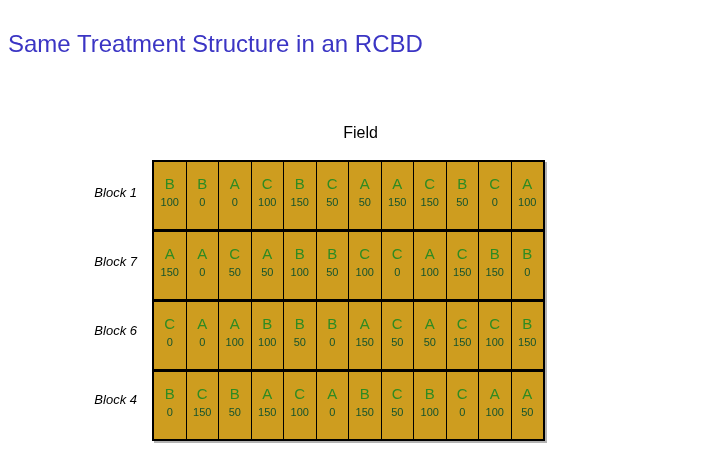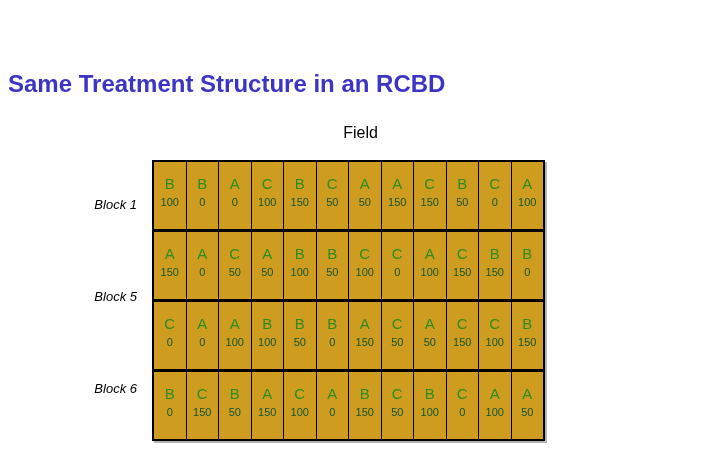--- a/index.html
+++ b/index.html
@@ -2,21 +2,21 @@
 <html><head>
 <meta charset="utf-8">
 <style>
   html, body { margin:0; padding:0; background:#ffffff; }
   .canvas {
     position:relative; width:706px; height:464px; background:#ffffff;
     font-family:"Liberation Sans", sans-serif; overflow:hidden;
   }
   .slide-title {
     position:absolute; left:8px; top:30px;
-    font-size:24px; font-weight:bold; color:#3B35C4; white-space:nowrap;margin-top:40px;
+    font-size:24px; font-weight:normal; color:#3B35C4; white-space:nowrap;
   }
   .field-label {
     position:absolute; left:164px; top:124px; width:393px;
     text-align:center; font-size:16px; color:#000000;
   }
   .block-labels {
     position:absolute; left:0; top:158px; width:137px; height:276px;
     display:flex; flex-direction:column;font-style:italic;
   }
   .block-label {
@@ -44,22 +44,23 @@
 <body>
 
 <div class="canvas">
 
   <div class="slide-title">Same Treatment Structure in an RCBD</div>
 
   <div class="field-label">Field</div>
 
   <div class="block-labels">
     <div class="block-label">Block 1</div>
-    <div class="block-label">Block 5</div>
+    <div class="block-label">Block 7</div>
     <div class="block-label">Block 6</div>
+    <div class="block-label">Block 4</div>
   </div>
 
   <div class="field-grid">
 
     <div class="block-row">
       <div class="cell">
           <span class="t">B</span>
           <span class="v">100</span>
         </div>
       <div class="cell">

